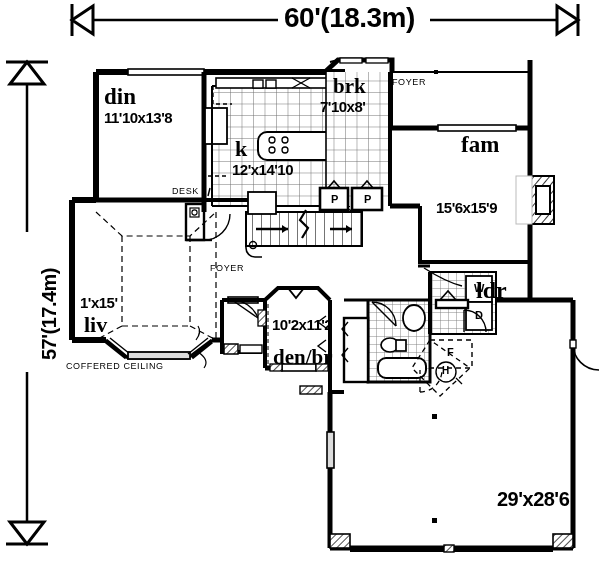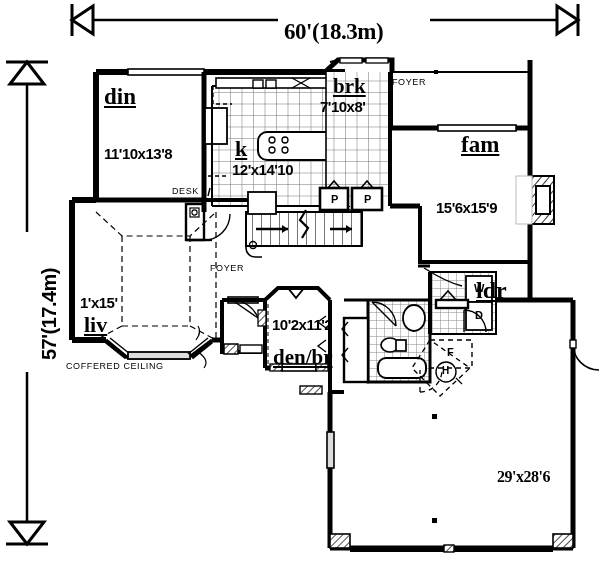--- a/index.html
+++ b/index.html
@@ -1,21 +1,21 @@
 <!DOCTYPE html>
 <html><head>
 <meta charset="utf-8">
 <style>
   html,body{margin:0;padding:0;background:#ffffff;}
   body{font-family:"Liberation Sans",sans-serif;}
   #plan{position:relative;width:600px;height:562px;background:#fff;overflow:hidden;}
   #plan svg{position:absolute;left:0;top:0;}
   .lbl{position:absolute;color:#000;white-space:nowrap;}
   
-  .room{font-family:"Liberation Serif",serif;font-weight:bold;letter-spacing:0px;text-decoration:underline;}
+  .room{font-family:"Liberation Serif",serif;font-weight:bold;letter-spacing:0px;}
   .dim{font-family:"Liberation Sans",sans-serif;font-weight:bold;letter-spacing:-0.5px;}
   .small{font-family:"Liberation Sans",sans-serif;font-size:9px;letter-spacing:0.6px;}
   .tiny{font-family:"Liberation Sans",sans-serif;font-weight:bold;font-size:8px;}
   .vert{transform-origin:0 0;}
 </style>
 </head>
 <body>
 
 <div id="plan">
 
@@ -321,45 +321,45 @@
       <path d="M454 551 H553" stroke-width="2"></path>
     </g>
 
     <g fill="none" stroke="#000">
       <path d="M330 392 H344" stroke-width="4"></path>
       <rect x="300" y="386" width="22" height="8" fill="url(#pier)" stroke="#000" stroke-width="1.4"></rect>
     </g>
 
   </svg>
 
-  <div class="lbl dim" style="left:284px;top:19px;font-size:23px;font-family:Liberation Serif, serif;">60'(18.3m)</div>
+  <div class="lbl dim" style="left:284px;top:2px;font-size:28px;">60'(18.3m)</div>
 
   <div class="lbl dim vert" style="left:38px;top:360px;font-size:20px;transform:rotate(-90deg);">57'(17.4m)</div>
 
   <div class="lbl room" style="left:104px;top:84px;font-size:23px;">din</div>
-  <div class="lbl dim" style="left:104px;top:109px;font-size:15px;margin-top:36px;">11'10x13'8</div>
+  <div class="lbl dim" style="left:104px;top:109px;font-size:15px;">11'10x13'8</div>
 
   <div class="lbl room" style="left:235px;top:136px;font-size:22px;">k</div>
   <div class="lbl dim" style="left:232px;top:161px;font-size:15px;">12'x14'10</div>
 
   <div class="lbl room" style="left:333px;top:74px;font-size:21px;">brk</div>
   <div class="lbl dim" style="left:320px;top:98px;font-size:15px;">7'10x8'</div>
 
   <div class="lbl room" style="left:461px;top:132px;font-size:23px;">fam</div>
   <div class="lbl dim" style="left:436px;top:157px;font-size:15px;margin-top:42px;">15'6x15'9</div>
 
   <div class="lbl dim" style="left:80px;top:294px;font-size:15px;">1'x15'</div>
   <div class="lbl room" style="left:84px;top:312px;font-size:22px;">liv</div>
 
   <div class="lbl dim" style="left:272px;top:316px;font-size:15px;">10'2x11'2</div>
   <div class="lbl room" style="left:273px;top:345px;font-size:21px;">den/br</div>
 
   <div class="lbl room" style="left:476px;top:277px;font-size:24px;">ldr</div>
 
-  <div class="lbl dim" style="left:497px;top:468px;font-size:16px;font-family:Liberation Serif, serif;">29'x28'6</div>
+  <div class="lbl dim" style="left:497px;top:488px;font-size:20px;">29'x28'6</div>
 
   <div class="lbl small" style="left:392px;top:77px;">FOYER</div>
   <div class="lbl small" style="left:210px;top:263px;">FOYER</div>
   <div class="lbl small" style="left:172px;top:186px;">DESK</div>
   <div class="lbl small" style="left:66px;top:361px;">COFFERED CEILING</div>
 
   <div class="lbl tiny" style="left:331px;top:193px;font-size:11px;">P</div>
   <div class="lbl tiny" style="left:364px;top:193px;font-size:11px;">P</div>
   <div class="lbl tiny" style="left:474px;top:282px;font-size:11px;">W</div>
   <div class="lbl tiny" style="left:475px;top:309px;font-size:11px;">D</div>

